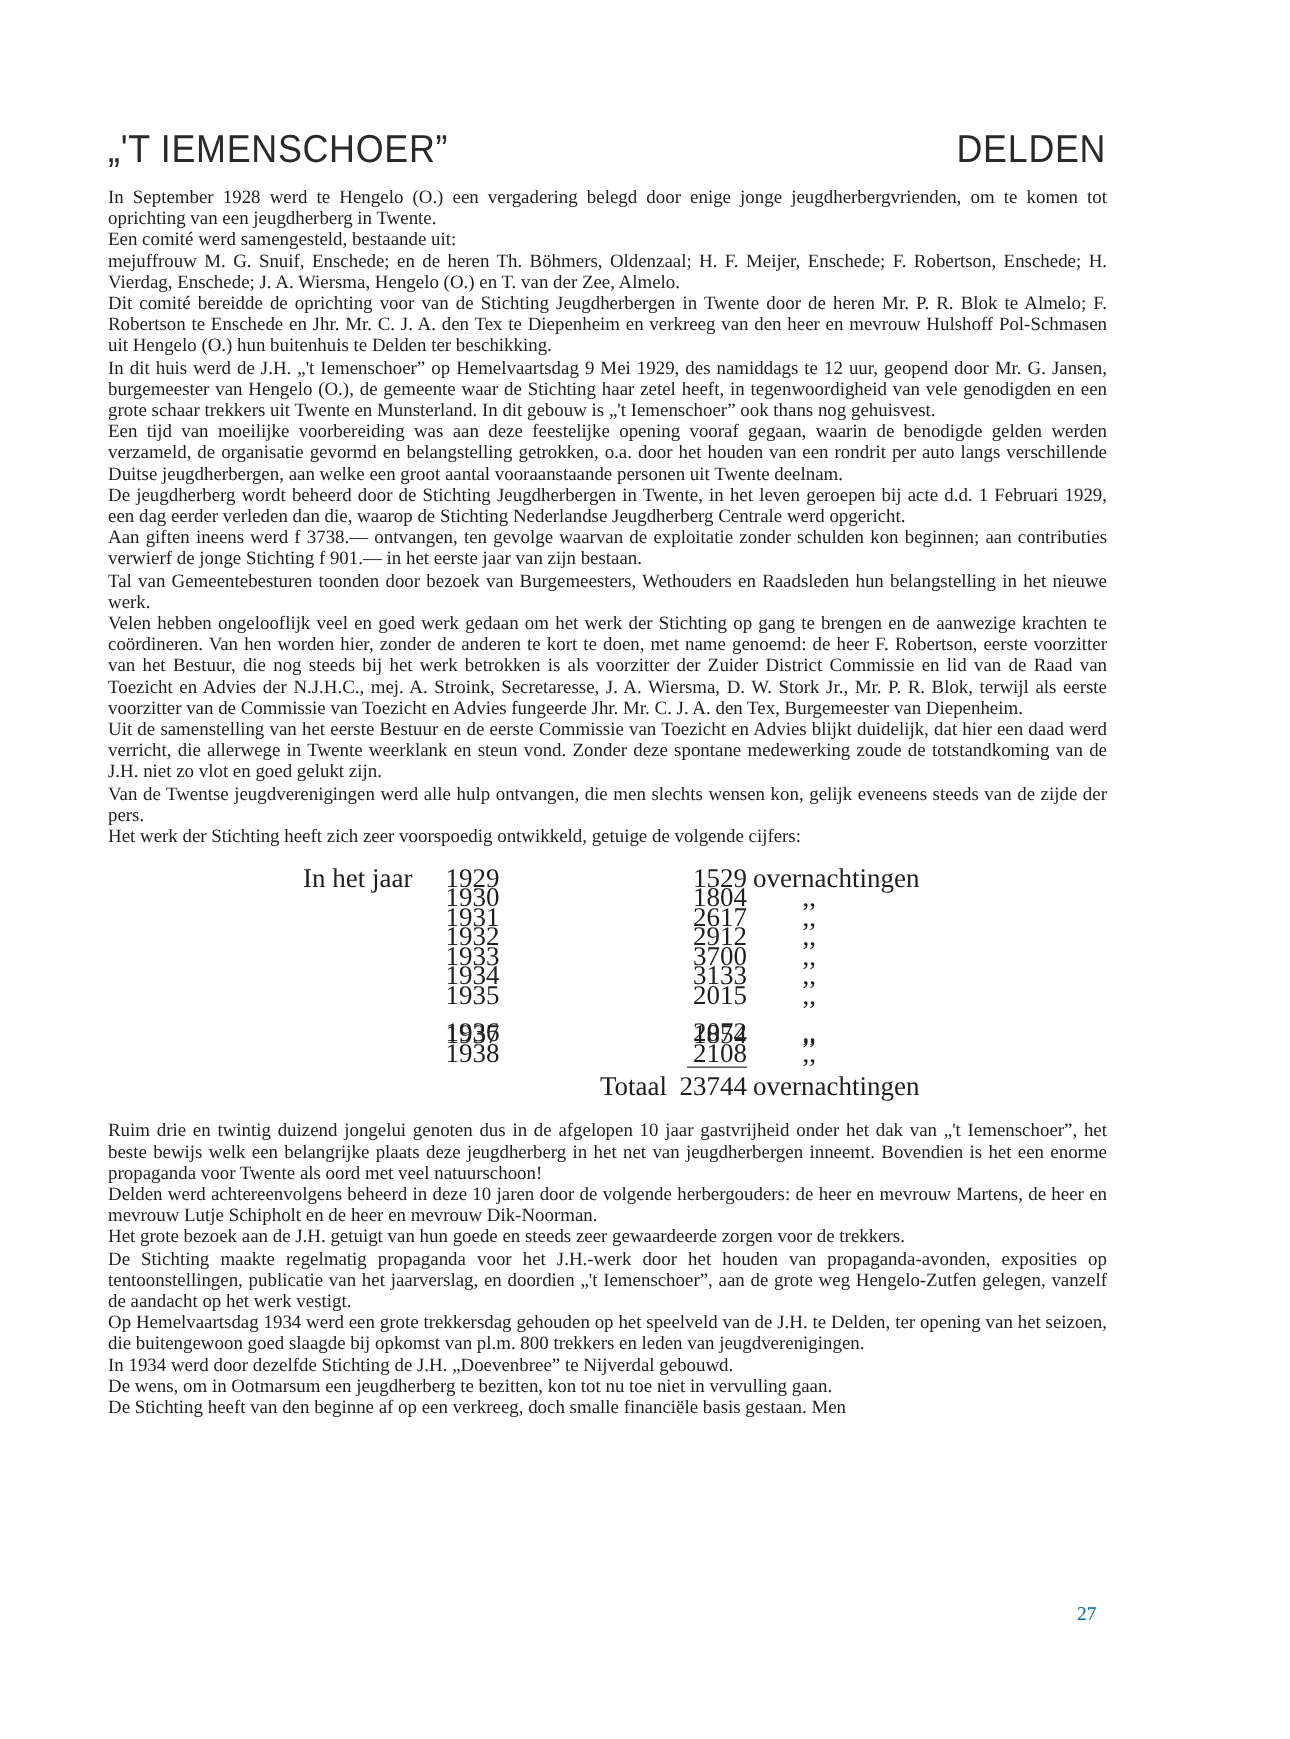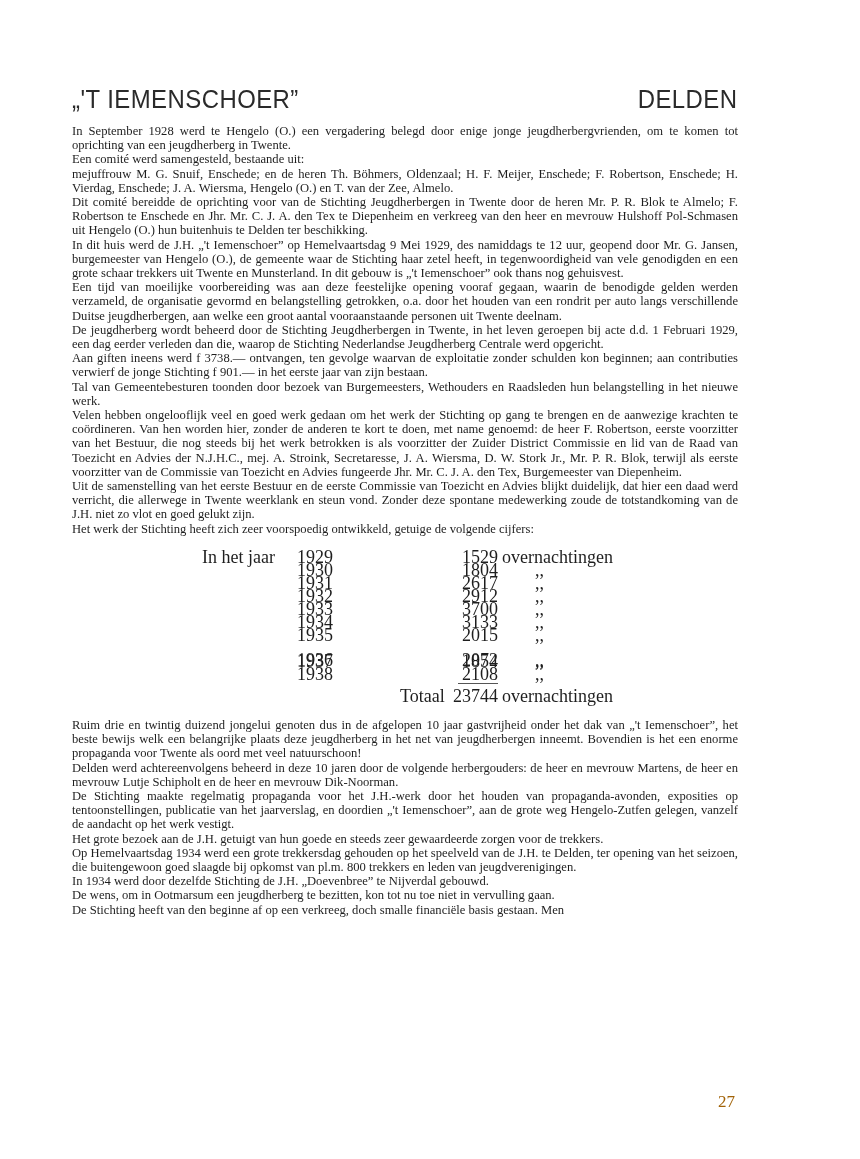--- a/index.html
+++ b/index.html
@@ -13,40 +13,41 @@
   .para { margin: 0; text-align: justify; }
   .stats { position: relative; height: 176px; margin-top: 6px; }
   .stats .row { position: absolute; left: 0; width: 666px; height: 14px; font-size: 18px; }
   .stats .label { position: absolute; left: 130px; }
   .stats .year { position: absolute; left: 225px; }
   .stats .val { position: absolute; left: 380px; width: 46px; text-align: right; }
   .stats .unit { position: absolute; left: 430px; width: 110px; }
   .stats .ditto { position: absolute; left: 463px; }
   .stats .rule { position: absolute; left: 386px; top: 141px; width: 40px; border-top: 1px solid #555; }
   .stats .totlabel { position: absolute; left: 328px; }
-  .pagenum { position: absolute; left: 718px; top: 1068px; font-size: 17px; color: #a16207; margin-top: 24px; }
+  .pagenum { position: absolute; left: 718px; top: 1068px; font-size: 13px; color: #0369a1; }
 </style>
 </head>
 <body>
 
 <div class="title left">„'T IEMENSCHOER”</div>
 <div class="title right">DELDEN</div>
 
 <div class="body">
   <p class="para">In September 1928 werd te Hengelo (O.) een vergadering belegd door enige jonge jeugdherbergvrienden, om te komen tot oprichting van een jeugdherberg in Twente.</p>
   <p class="para">Een comité werd samengesteld, bestaande uit:</p>
   <p class="para">mejuffrouw M. G. Snuif, Enschede; en de heren Th. Böhmers, Oldenzaal; H. F. Meijer, Enschede; F. Robertson, Enschede; H. Vierdag, Enschede; J. A. Wiersma, Hengelo (O.) en T. van der Zee, Almelo.</p>
   <p class="para">Dit comité bereidde de oprichting voor van de Stichting Jeugdherbergen in Twente door de heren Mr. P. R. Blok te Almelo; F. Robertson te Enschede en Jhr. Mr. C. J. A. den Tex te Diepenheim en verkreeg van den heer en mevrouw Hulshoff Pol-Schmasen uit Hengelo (O.) hun buitenhuis te Delden ter beschikking.</p>
   <p class="para">In dit huis werd de J.H. „'t Iemenschoer” op Hemelvaartsdag 9 Mei 1929, des namiddags te 12 uur, geopend door Mr. G. Jansen, burgemeester van Hengelo (O.), de gemeente waar de Stichting haar zetel heeft, in tegenwoordigheid van vele genodigden en een grote schaar trekkers uit Twente en Munsterland. In dit gebouw is „'t Iemenschoer” ook thans nog gehuisvest.</p>
   <p class="para">Een tijd van moeilijke voorbereiding was aan deze feestelijke opening vooraf gegaan, waarin de benodigde gelden werden verzameld, de organisatie gevormd en belangstelling getrokken, o.a. door het houden van een rondrit per auto langs verschillende Duitse jeugdherbergen, aan welke een groot aantal vooraanstaande personen uit Twente deelnam.</p>
   <p class="para">De jeugdherberg wordt beheerd door de Stichting Jeugdherbergen in Twente, in het leven geroepen bij acte d.d. 1 Februari 1929, een dag eerder verleden dan die, waarop de Stichting Nederlandse Jeugdherberg Centrale werd opgericht.</p>
   <p class="para">Aan giften ineens werd f 3738.— ontvangen, ten gevolge waarvan de exploitatie zonder schulden kon beginnen; aan contributies verwierf de jonge Stichting f 901.— in het eerste jaar van zijn bestaan.</p>
   <p class="para">Tal van Gemeentebesturen toonden door bezoek van Burgemeesters, Wethouders en Raadsleden hun belangstelling in het nieuwe werk.</p>
   <p class="para">Velen hebben ongelooflijk veel en goed werk gedaan om het werk der Stichting op gang te brengen en de aanwezige krachten te coördineren. Van hen worden hier, zonder de anderen te kort te doen, met name genoemd: de heer F. Robertson, eerste voorzitter van het Bestuur, die nog steeds bij het werk betrokken is als voorzitter der Zuider District Commissie en lid van de Raad van Toezicht en Advies der N.J.H.C., mej. A. Stroink, Secretaresse, J. A. Wiersma, D. W. Stork Jr., Mr. P. R. Blok, terwijl als eerste voorzitter van de Commissie van Toezicht en Advies fungeerde Jhr. Mr. C. J. A. den Tex, Burgemeester van Diepenheim.</p>
   <p class="para">Uit de samenstelling van het eerste Bestuur en de eerste Commissie van Toezicht en Advies blijkt duidelijk, dat hier een daad werd verricht, die allerwege in Twente weerklank en steun vond. Zonder deze spontane medewerking zoude de totstandkoming van de J.H. niet zo vlot en goed gelukt zijn.</p>
+  <p class="para">Van de Twentse jeugdverenigingen werd alle hulp ontvangen, die men slechts wensen kon, gelijk eveneens steeds van de zijde der pers.</p>
   <p class="para">Het werk der Stichting heeft zich zeer voorspoedig ontwikkeld, getuige de volgende cijfers:</p>
 
   <div class="stats">
     <div class="row" style="top:8px">
       <span class="label">In het jaar</span>
       <span class="year">1929</span>
       <span class="val">1529</span>
       <span class="unit">overnachtingen</span>
     </div>
     <div class="row" style="top:21px">
@@ -97,21 +98,21 @@
     <div class="rule"></div>
     <div class="row" style="top:147px">
       <span class="totlabel">Totaal</span>
       <span class="val" style="left:374px;width:52px">23744</span>
       <span class="unit">overnachtingen</span>
     </div>
   </div>
 
   <p class="para">Ruim drie en twintig duizend jongelui genoten dus in de afgelopen 10 jaar gastvrijheid onder het dak van „'t Iemenschoer”, het beste bewijs welk een belangrijke plaats deze jeugdherberg in het net van jeugdherbergen inneemt. Bovendien is het een enorme propaganda voor Twente als oord met veel natuurschoon!</p>
   <p class="para">Delden werd achtereenvolgens beheerd in deze 10 jaren door de volgende herbergouders: de heer en mevrouw Martens, de heer en mevrouw Lutje Schipholt en de heer en mevrouw Dik-Noorman.</p>
+  <p class="para">Het grote bezoek aan de J.H. getuigt van hun goede en steeds zeer gewaardeerde zorgen voor de trekkers.</p>
   <p class="para">De Stichting maakte regelmatig propaganda voor het J.H.-werk door het houden van propaganda-avonden, exposities op tentoonstellingen, publicatie van het jaarverslag, en doordien „'t Iemenschoer”, aan de grote weg Hengelo-Zutfen gelegen, vanzelf de aandacht op het werk vestigt.</p>
-  <p class="para">Het grote bezoek aan de J.H. getuigt van hun goede en steeds zeer gewaardeerde zorgen voor de trekkers.</p>
   <p class="para">Op Hemelvaartsdag 1934 werd een grote trekkersdag gehouden op het speelveld van de J.H. te Delden, ter opening van het seizoen, die buitengewoon goed slaagde bij opkomst van pl.m. 800 trekkers en leden van jeugdverenigingen.</p>
   <p class="para">In 1934 werd door dezelfde Stichting de J.H. „Doevenbree” te Nijverdal gebouwd.</p>
   <p class="para">De wens, om in Ootmarsum een jeugdherberg te bezitten, kon tot nu toe niet in vervulling gaan.</p>
   <p class="para">De Stichting heeft van den beginne af op een verkreeg, doch smalle financiële basis gestaan. Men</p>
 </div>
 
 <div class="pagenum">27</div>
 
 </body></html>

